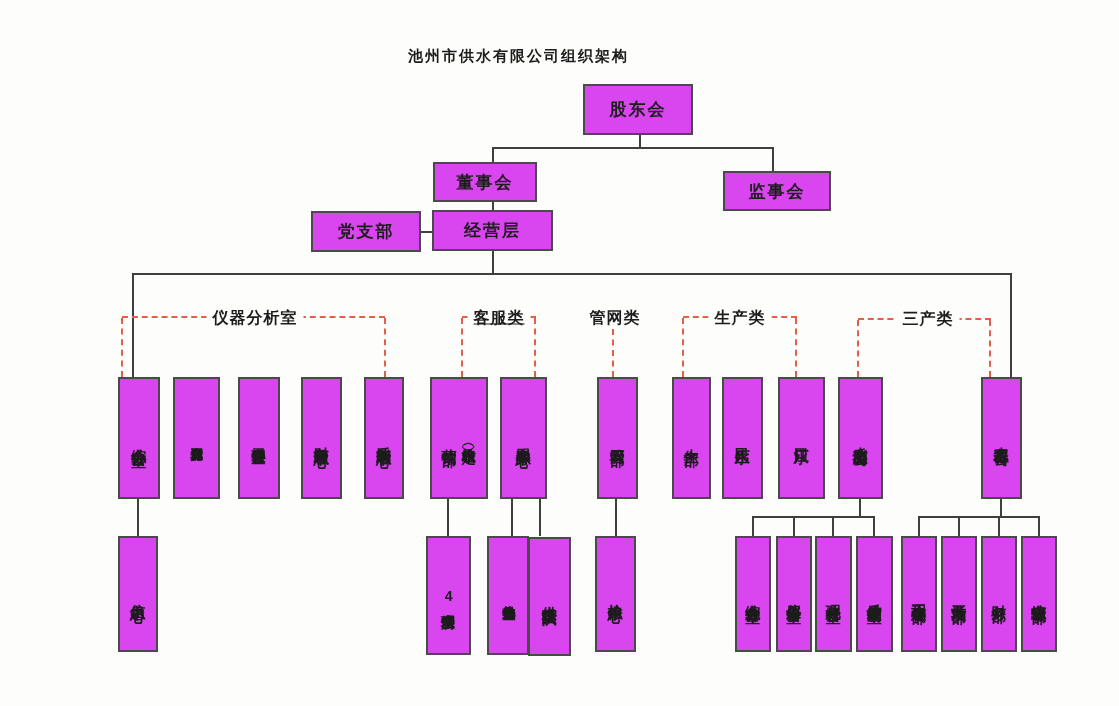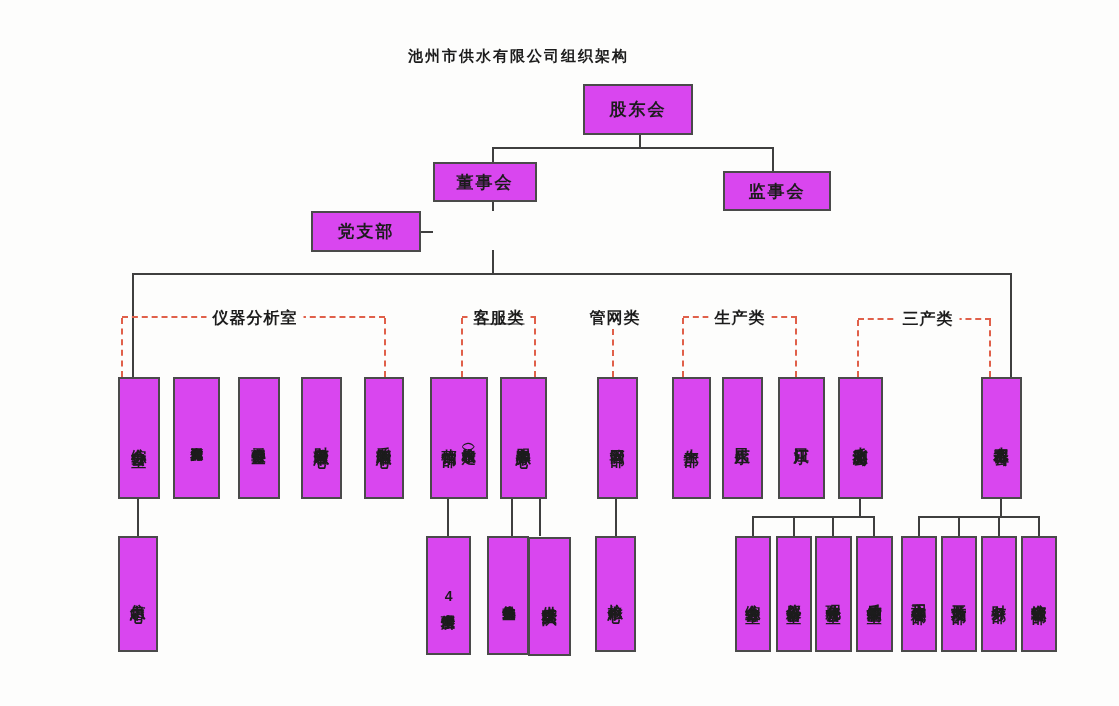--- a/index.html
+++ b/index.html
@@ -103,20 +103,23 @@
     </div>
   <div class="box hbox" style="left:433px;top:162px;width:104px;height:40px;">
       <span>董事会</span>
     </div>
   <div class="box hbox" style="left:723px;top:171px;width:108px;height:40px;">
       <span>监事会</span>
     </div>
   <div class="box hbox" style="left:263px;top:211px;width:110px;height:41px;margin-left:48px;">
       <span>党支部</span>
     </div>
+  <div class="box hbox" style="left:432px;top:210px;width:121px;height:41px;">
+      <span>经营层</span>
+    </div>
 
   <div class="box" style="left:118px;top:377px;width:42px;height:122px;">
       <span class="vt">综合办公室</span>
     </div>
   <div class="box" style="left:173px;top:377px;width:47px;height:122px;">
       <span class="vt s9">人力资源和党群工作</span>
     </div>
   <div class="box" style="left:238px;top:377px;width:42px;height:122px;">
       <span class="vt s7">二供管理办公室</span>
     </div>

